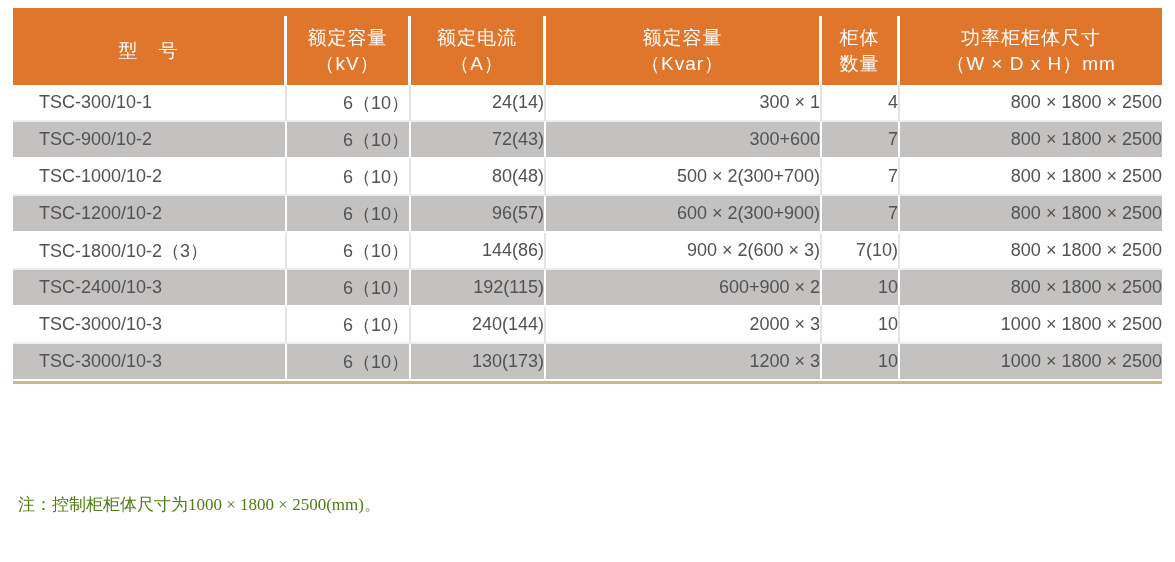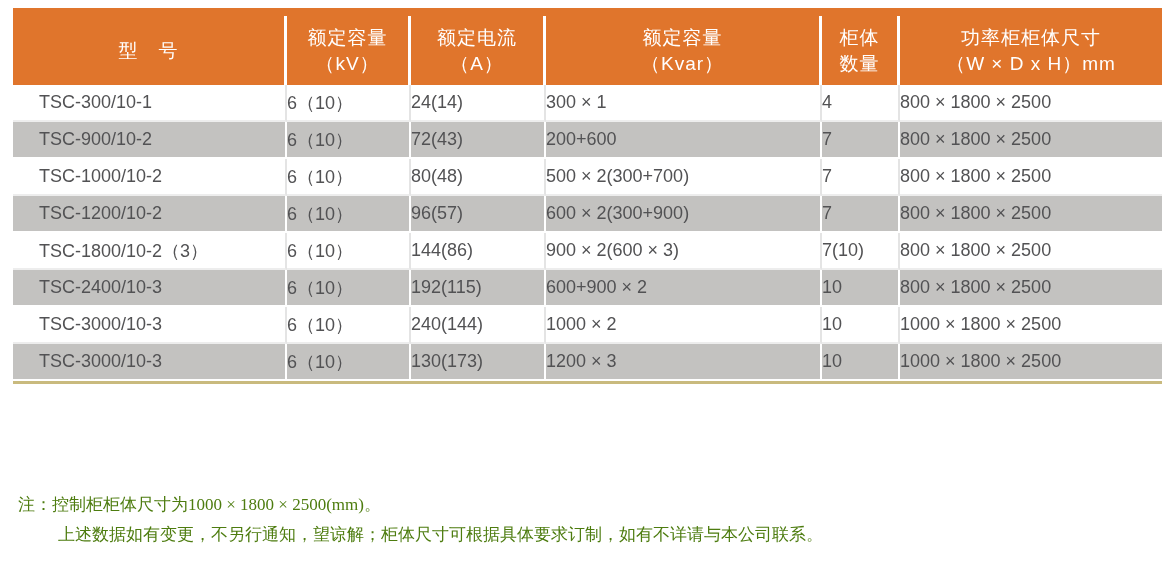--- a/index.html
+++ b/index.html
@@ -35,21 +35,21 @@
     line-height: 26px;
     border-right: 3px solid #ffffff;
     letter-spacing: 1px;
   }
   thead th:last-child { border-right: none; }
   thead th .sub { display: block; }
   tbody td {
     height: 37px;
     font-size: 18px;
     color: #525254;
-    text-align: left;
+    text-align: right;
     vertical-align: middle;
     background: #ffffff;
     border-right: 2px solid #e4e4e4;
     border-bottom: 2px solid #ededed;
   }
   tbody td:first-child {
     text-align: left;
     padding-left: 26px;
   }
   tbody td:last-child { border-right: none; margin-top: 13px; }
@@ -120,21 +120,21 @@
           <td>6（10）</td>
           <td>24(14)</td>
           <td>300 × 1</td>
           <td>4</td>
           <td>800 × 1800 × 2500</td>
         </tr>
         <tr>
           <td>TSC-900/10-2</td>
           <td>6（10）</td>
           <td>72(43)</td>
-          <td>200+600</td>
+          <td>300+600</td>
           <td>7</td>
           <td>800 × 1800 × 2500</td>
         </tr>
         <tr>
           <td>TSC-1000/10-2</td>
           <td>6（10）</td>
           <td>80(48)</td>
           <td>500 × 2(300+700)</td>
           <td>7</td>
           <td>800 × 1800 × 2500</td>
@@ -160,33 +160,32 @@
           <td>6（10）</td>
           <td>192(115)</td>
           <td>600+900 × 2</td>
           <td>10</td>
           <td>800 × 1800 × 2500</td>
         </tr>
         <tr>
           <td>TSC-3000/10-3</td>
           <td>6（10）</td>
           <td>240(144)</td>
-          <td>1000 × 2</td>
+          <td>2000 × 3</td>
           <td>10</td>
           <td>1000 × 1800 × 2500</td>
         </tr>
         <tr>
           <td>TSC-3000/10-3</td>
           <td>6（10）</td>
           <td>130(173)</td>
           <td>1200 × 3</td>
           <td>10</td>
           <td>1000 × 1800 × 2500</td>
         </tr>
       </tbody>
   </table>
   <div class="bottom-line"></div>
 </div>
 
 <div class="notes">
   <div>注：控制柜柜体尺寸为1000 × 1800 × 2500(mm)。</div>
-  <div class="indent">上述数据如有变更，不另行通知，望谅解；柜体尺寸可根据具体要求订制，如有不详请与本公司联系。</div>
 </div>
 
 </body></html>

